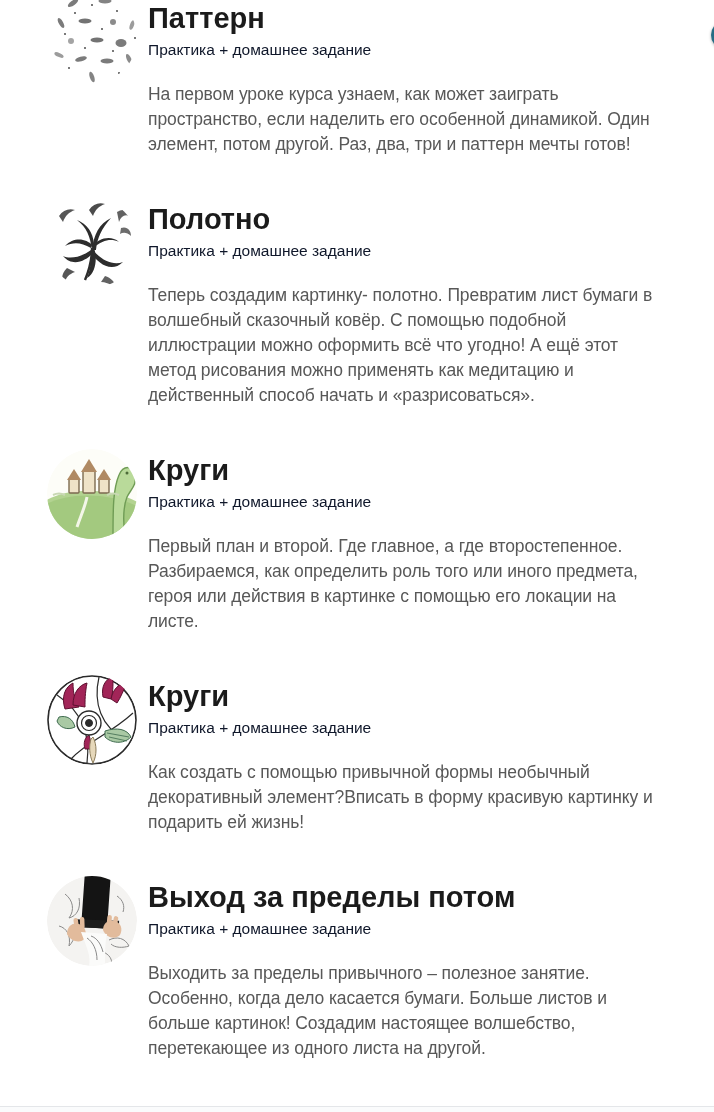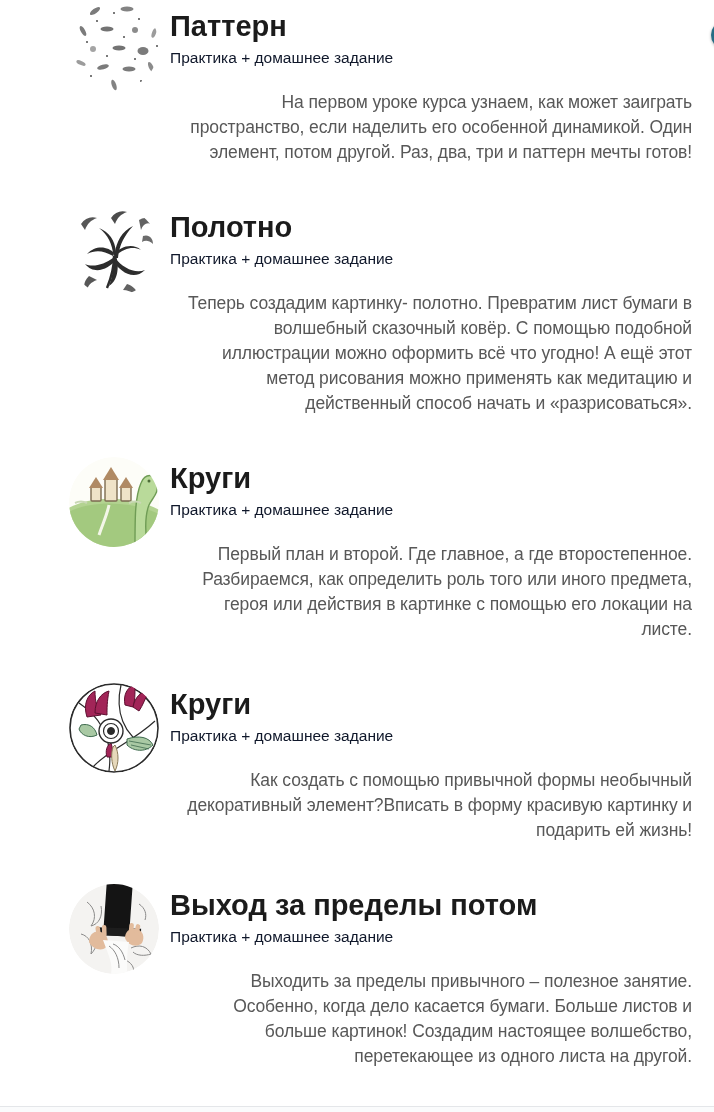--- a/index.html
+++ b/index.html
@@ -3,21 +3,21 @@
 <meta charset="utf-8">
 <style>
   html, body { margin:0; padding:0; }
   body {
     width:714px; height:1112px;
     background:#ffffff;
     overflow:hidden;
     position:relative;
     font-family:"Liberation Sans", sans-serif;
   }
-  .page { padding-top:10px;margin-left:22px; }
+  .page { padding-top:2px; }
   .lesson {
     display:flex;
     align-items:flex-start;
     padding-left:47px;
     margin-bottom:46px;
   }
   .lesson-icon {
     flex:0 0 90px;
     width:90px; height:90px;
     border-radius:50%;
@@ -40,21 +40,20 @@
     font-size:15.5px;
     line-height:18px;
     color:#0f172a;
   }
   .lesson-desc {
     margin:0;
     font-size:17.5px;
     line-height:25px;
     color:#585858;
     letter-spacing:-0.1px;
-    text-align:right;
   }
   .chat-btn {
     position:absolute;
     top:21px; right:-25px;
     width:28px; height:28px;
     border-radius:50%;
     background:#256d85;
     box-shadow:0 1px 3px rgba(0,0,0,.3);
   }
   .bottom-strip {

